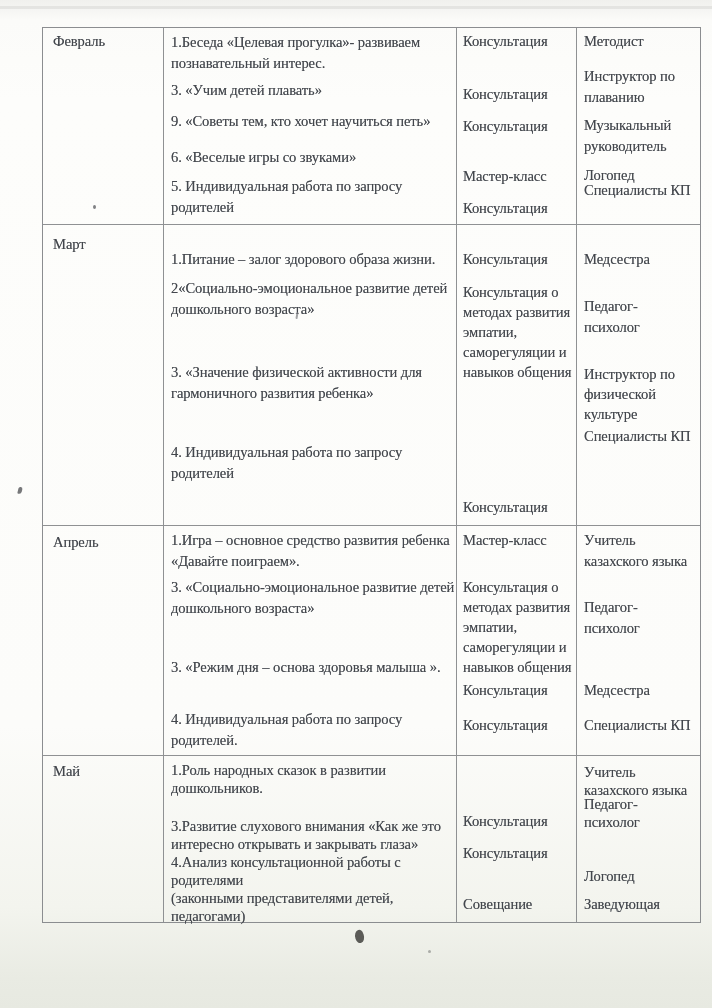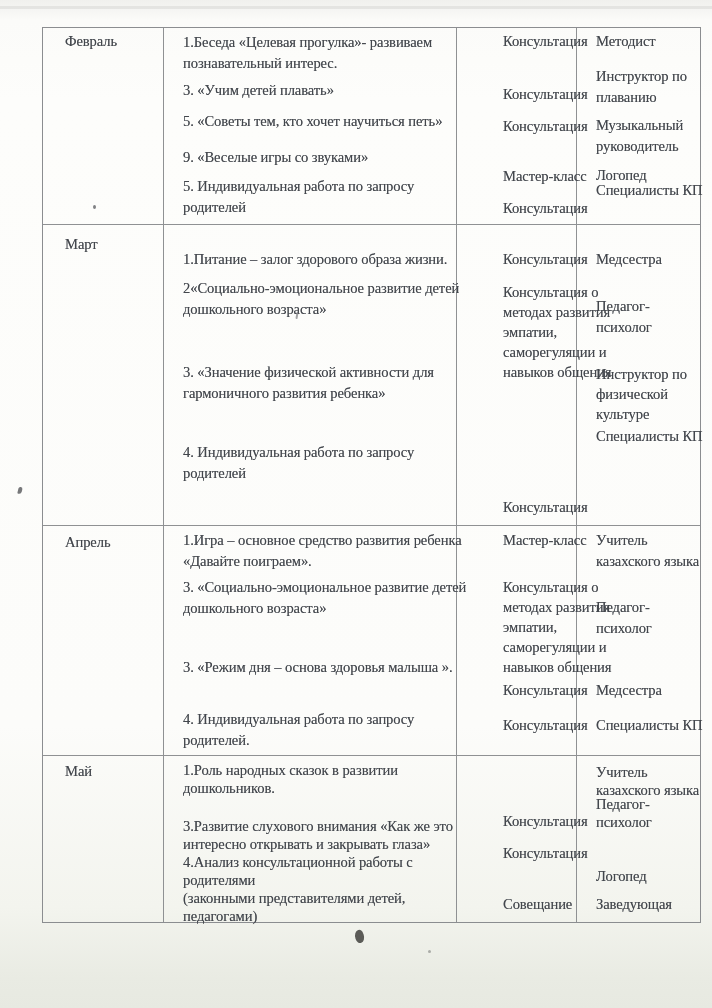--- a/index.html
+++ b/index.html
@@ -9,29 +9,29 @@
     font-family:"Liberation Serif","DejaVu Serif",serif;
     color:#43474d;
   }
   #scan-band{position:absolute;left:0;top:6px;width:712px;height:3px;background:#dcdcd8;opacity:.65;}
   #tbl{
     position:absolute;left:42px;top:27px;width:657px;height:894px;
     border:1px solid #8b8d90;
   }
   .vdiv{position:absolute;top:0;width:1px;height:894px;background:#8f9193;}
   .hdiv{position:absolute;left:0;width:657px;height:1px;background:#8f9193;}
-  .row{position:absolute;left:12px;width:657px;}
+  .row{position:absolute;left:0;width:657px;}
   .r1{top:0;height:196px;}
   .r2{top:196px;height:301px;}
   .r3{top:497px;height:230px;}
   .r4{top:727px;height:167px;}
   .cell{position:absolute;top:0;height:100%;}
   .c-month{left:0;width:120px;}
   .c-act{left:120px;width:293px;}
-  .c-fmt{left:413px;width:120px;margin-left:28px;}
+  .c-fmt{left:413px;width:120px;}
   .c-staff{left:533px;width:124px;font-family:Liberation Serif, serif;}
   .itm{
     position:absolute;left:8px;width:286px;
     font-size:14.6px;line-height:21px;letter-spacing:-0.1px;
     white-space:pre-line;
     text-shadow:0 0 0.35px rgba(64,68,75,.55);
   }
   .c-month .itm{left:10px;width:106px;}
   .c-fmt .itm{left:7px;width:114px;}
   .c-staff .itm{left:8px;width:115px;}
@@ -59,22 +59,22 @@
     <div class="hdiv" style="top:727px"></div>
 
     <div class="row r1">
       <div class="cell c-month">
         <div class="itm" style="top:3px">Февраль</div>
       </div>
       <div class="cell c-act">
         <div class="itm" style="top:4px">1.Беседа «Целевая прогулка»- развиваем
 познавательный интерес.</div>
         <div class="itm" style="top:52px">3. «Учим детей плавать»</div>
-        <div class="itm" style="top:83px">5. «Советы тем, кто хочет научиться петь»</div>
-        <div class="itm" style="top:119px">9. «Веселые игры со звуками»</div>
+        <div class="itm" style="top:83px">9. «Советы тем, кто хочет научиться петь»</div>
+        <div class="itm" style="top:119px">6. «Веселые игры со звуками»</div>
         <div class="itm" style="top:148px">5. Индивидуальная работа по запросу
 родителей</div>
       </div>
       <div class="cell c-fmt">
         <div class="itm" style="top:3px">Консультация</div>
         <div class="itm" style="top:56px">Консультация</div>
         <div class="itm" style="top:88px">Консультация</div>
         <div class="itm" style="top:138px">Мастер-класс</div>
         <div class="itm" style="top:170px">Консультация</div>
       </div>

